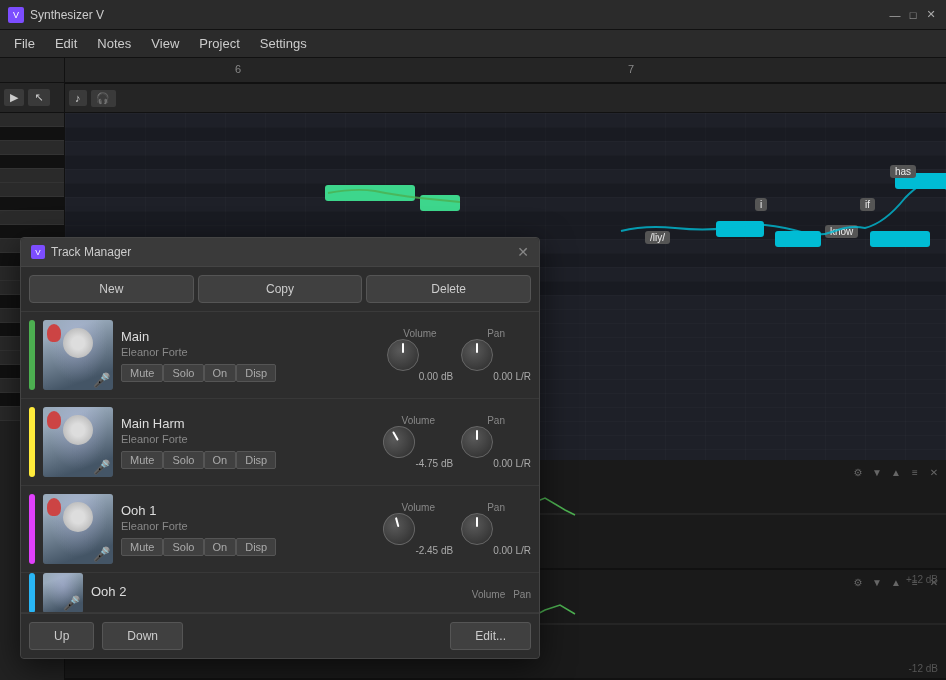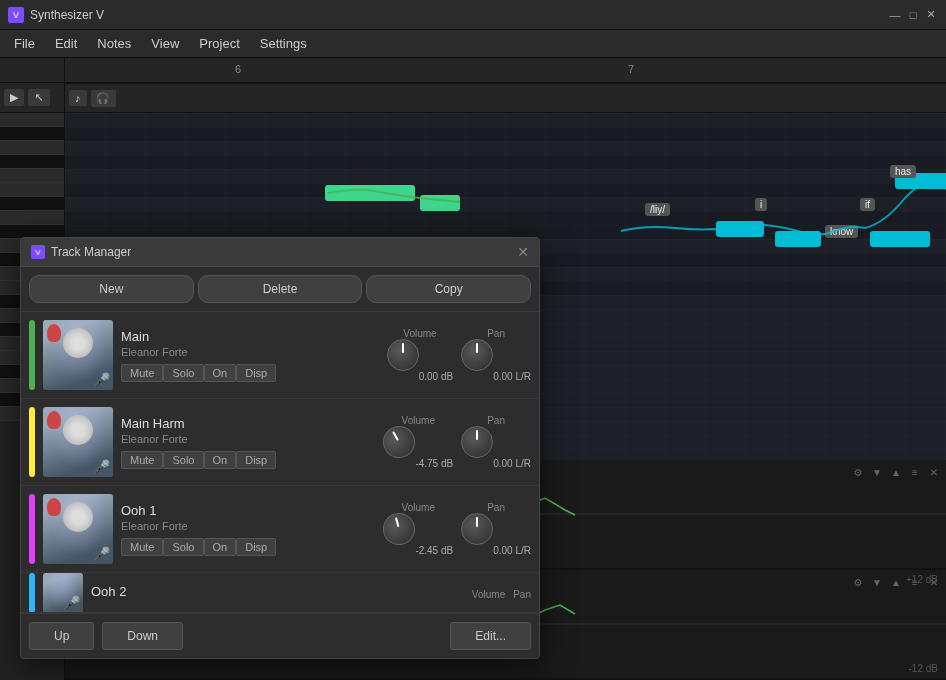--- a/index.html
+++ b/index.html
@@ -229,21 +229,21 @@
       padding: 8px;
       background: #2d2d2d;
       border-bottom: 1px solid #3a3a3a;
     }
     .dialog-btn {
       flex: 1;
       padding: 6px;
       background: #404040;
       border: 1px solid #555;
       color: #ccc;
-      border-radius: 10px;
+      border-radius: 4px;
       cursor: pointer;
       font-size: 12px;
     }
 
     
     .track-list {
       max-height: 340px;
       overflow-y: auto;
     }
     .track-item {
@@ -488,21 +488,21 @@
       <div class="note-pill note-cyan" style="left:805px;top:118px;width:60px;"></div>
 
       <div class="note-pill" style="left:260px;top:72px;width:90px;background:#3dd68c;"></div>
       <div class="note-pill" style="left:355px;top:82px;width:40px;background:#3dd68c;"></div>
 
       <div class="note-pill" style="left:363px;top:138px;width:50px;background:#5cba7c;">fit</div>
 
       <div class="note-pill note-cyan" style="left:651px;top:108px;width:48px;"></div>
       <div class="note-pill note-cyan" style="left:830px;top:60px;width:62px;"></div>
 
-      <div class="word-bubble" style="left:580px;top:90px;">/liy/</div>
+      <div class="word-bubble" style="left:580px;top:118px;">/liy/</div>
       <div class="word-bubble" style="left:760px;top:112px;">know</div>
       <div class="word-bubble" style="left:825px;top:52px;">has</div>
       <div class="word-bubble" style="left:690px;top:85px;">i</div>
       <div class="word-bubble" style="left:795px;top:85px;">if</div>
 
       <svg style="position:absolute;inset:0;width:100%;height:100%;pointer-events:none;">
 
         <path d="M 263 80 Q 290 75 310 78 Q 330 82 355 85 Q 375 87 395 89" stroke="#4caf50" stroke-width="2" fill="none" opacity="0.8"></path>
 
         <path d="M 556 118 Q 580 112 610 115 Q 640 118 660 115 Q 680 110 700 112 Q 720 114 740 120 Q 755 124 770 118 Q 785 112 800 115 Q 820 110 840 85 Q 860 65 870 68 Q 880 70 895 95 Q 910 108 930 105" stroke="#00bcd4" stroke-width="2" fill="none" opacity="0.8"></path>
@@ -558,22 +558,22 @@
 <div class="dialog-overlay">
 
   <div class="dialog-titlebar">
     <div class="dialog-icon">V</div>
     <span class="dialog-title">Track Manager</span>
     <button class="dialog-close">✕</button>
   </div>
 
   <div class="dialog-toolbar">
     <button class="dialog-btn">New</button>
+    <button class="dialog-btn">Copy</button>
     <button class="dialog-btn">Delete</button>
-    <button class="dialog-btn">Copy</button>
   </div>
 
   <div class="track-list">
 
     <div class="track-item">
       <div class="track-color-bar" style="background:#4caf50;"></div>
       <div class="track-avatar">
         <div class="track-avatar-img" style="background: linear-gradient(160deg,#9ab 20%,#456 80%);">
           <div style="position:absolute;top:8px;left:50%;transform:translateX(-50%);width:30px;height:30px;border-radius:50%;background:radial-gradient(circle,#ddd 30%,#aaa 100%);"></div>
           <div style="position:absolute;top:4px;left:4px;width:14px;height:18px;border-radius:50% 50% 40% 40%;background:#c44;"></div>

